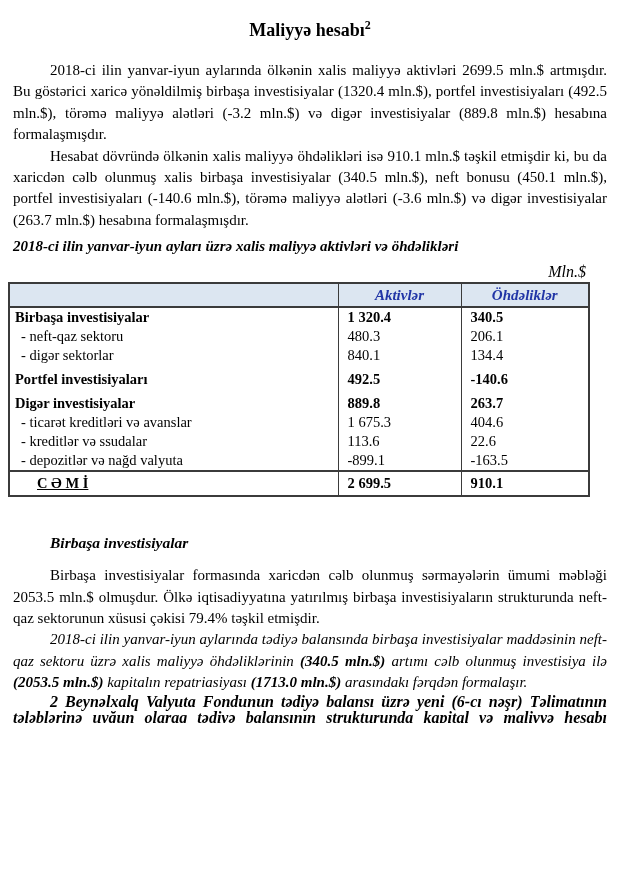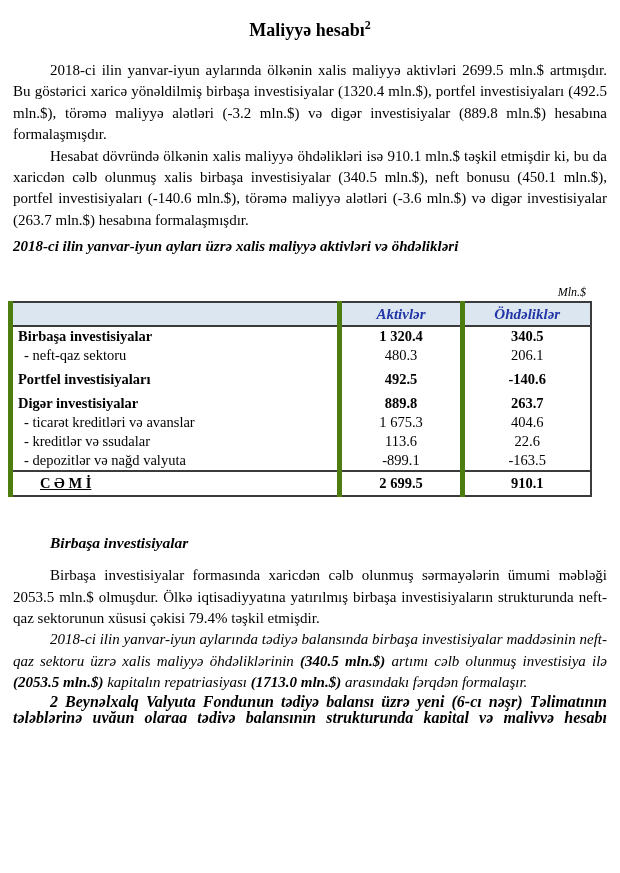--- a/index.html
+++ b/index.html
@@ -12,37 +12,37 @@
     font-family: "Liberation Serif", serif;
     display: flex; flex-direction: column;
     overflow: hidden;
   }
   .doc-title { text-align: center; font-weight: bold; font-size: 18px; margin: 4px 0 19px 0; }
   .doc-title sup { font-size: 12px; font-weight: bold; }
   .para { font-size: 15px; line-height: 21.4px; text-align: justify; text-indent: 37px; margin: 0; }
   .para.italic { font-style: italic; }
   .para .b { font-weight: bold; }
   .table-title { text-align: left; font-weight: bold; font-style: italic; font-size: 15px; margin-top: 7px; font-family: Liberation Serif, serif; }
-  .unit-label { text-align: right; font-style: italic; font-size: 12px; padding-right: 21px; margin-top: 30px; margin-bottom: 1px; }
+  .unit-label { text-align: right; font-style: italic; font-size: 16px; padding-right: 21px; margin-top: 8px; margin-bottom: 1px; }
   table.fin {
     border-collapse: collapse; table-layout: fixed;
     width: 580px; margin-left: -5px;
     border: 2px solid #3b3b3b;
     font-size: 14.5px;
   }
-  table.fin th, table.fin td { border-left: 5px solid #4d7c0f; border-right: 1px solid #3b3b3b; padding: 1px 9px; }
+  table.fin th, table.fin td { border-left: 1px solid #4d7c0f; border-right: 1px solid #3b3b3b; padding: 1px 9px; }
   table.fin thead th {
     background: var(--header-bg, #dce6f1);
     color: var(--header-text, #2135a6);
     font-weight: bold; font-style: italic; font-size: 15px;
     border-bottom: 2px solid #3b3b3b;
     height: 20px; text-align: center;
   }
   table.fin .lbl { text-align: left; padding-left: 5px; }
-  table.fin .val { text-align: center; }
+  table.fin .val { text-align: left; }
   table.fin tr.bold td { font-weight: bold; }
   table.fin tr.sub .lbl { padding-left: 11px; }
   table.fin tr.gap td { padding-top: 6px; }
   table.fin tr.total td { border-top: 2px solid #3b3b3b; padding-top: 3px; padding-bottom: 3px; }
   table.fin tr.total .lbl { padding-left: 27px; text-decoration: underline; }
   .section-heading { font-weight: bold; font-style: italic; font-size: 15.5px; margin: 37px 0 0 0; text-indent: 37px; }
   .para.after-heading { margin-top: 13px; }
   .footer { margin-top: auto; }
   .footnote {
     font-size: 16px; font-weight: bold; font-style: italic;
@@ -80,20 +80,25 @@
         <tr class="bold">
           <td class="lbl">Birbaşa investisiyalar</td>
           <td class="val">1 320.4</td>
           <td class="val">340.5</td>
         </tr>
         <tr class="sub">
           <td class="lbl">- neft-qaz sektoru</td>
           <td class="val">480.3</td>
           <td class="val">206.1</td>
         </tr>
+        <tr class="sub">
+          <td class="lbl">- digər sektorlar</td>
+          <td class="val">840.1</td>
+          <td class="val">134.4</td>
+        </tr>
         <tr class="bold gap">
           <td class="lbl">Portfel investisiyaları</td>
           <td class="val">492.5</td>
           <td class="val">-140.6</td>
         </tr>
         <tr class="bold gap">
           <td class="lbl">Digər investisiyalar</td>
           <td class="val">889.8</td>
           <td class="val">263.7</td>
         </tr>

